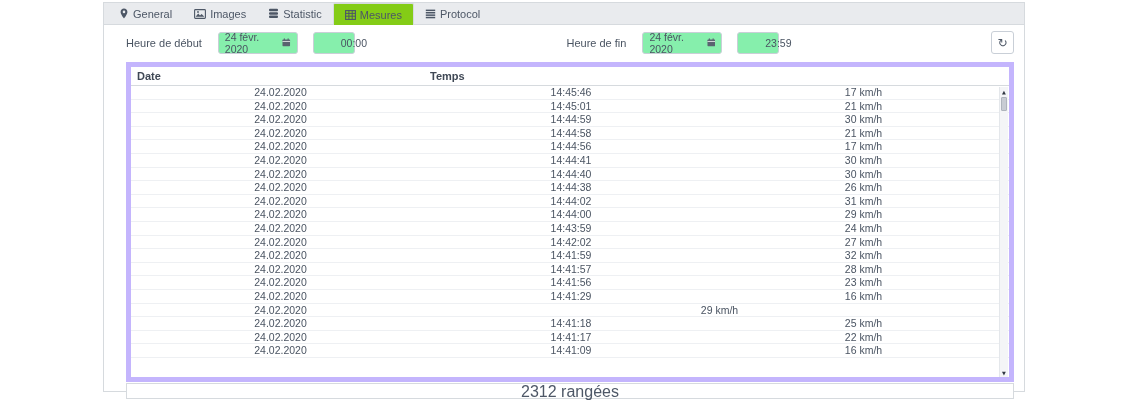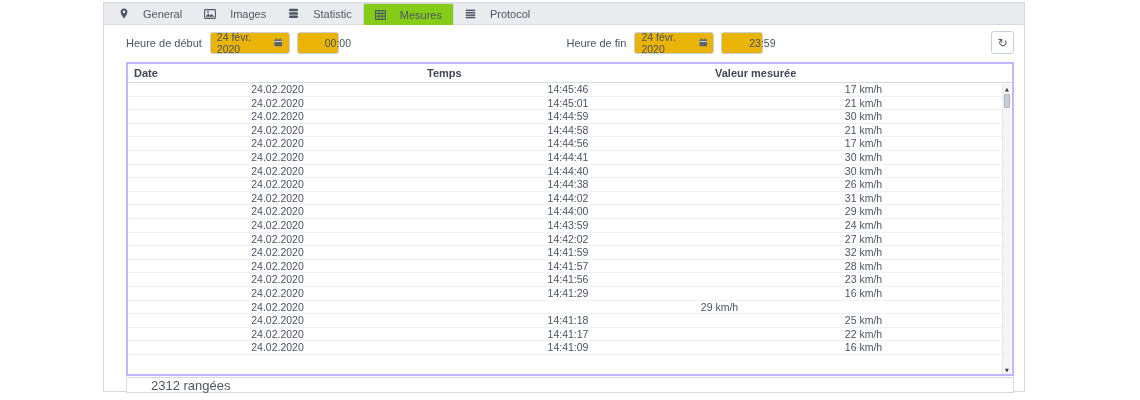--- a/index.html
+++ b/index.html
@@ -12,49 +12,49 @@
   .panel {
     position:absolute; left:103px; top:2px; width:922px; height:390px;
     background:#ffffff; border:1px solid #d6dade;
   }
   
   .tabbar {
     display:flex; align-items:stretch; height:22px;
     background:#e9ebee; border-bottom:1px solid #d6dade; padding-left:4px;
   }
   .tab {
-    display:flex; align-items:center; gap:14px; padding:0 11px;
+    display:flex; align-items:center; gap:4px; padding:0 11px;
     font-size:11px; color:#4d5766; cursor:default; white-space:nowrap;
   }
   .tab.active {
     background:#84cc16; border:1px solid #d6dade; border-bottom:none;
     margin-bottom:-1px; border-radius:2px 2px 0 0;
   }
   .tab svg { display:block; flex:none; }
   
   .content { padding:6px 10px 0 22px; }
   .filterbar {
     display:flex; justify-content:space-between;
     height:23px; margin-bottom:8px;
   }
   .fgroup { display:flex; align-items:center; }
   .flabel { font-size:11px; margin-right:8px; color:#4a5462; white-space:nowrap; }
   .input {
-    display:flex; align-items:center; height:22px; background:#eab308;
-    border:1px solid #c9cfd7; border-radius:3px; font-size:10.5px; color:#4a5462;
+    display:flex; align-items:center; height:22px; background:#86efac;
+    border:1px solid #c9cfd7; border-radius:3px; font-size:10.5px; color:#4a5462;margin-left:8px;
   }
   .date-input { width:80px; padding:0 6px; justify-content:space-between; margin-right:7px; }
   .time-input { width:38px; justify-content:center;padding-left:40px; }
   .refresh-btn {
     width:23px; height:23px; background:#fff; border:1px solid #c9cfd7;
     border-radius:3px; display:flex; align-items:center; justify-content:center;
     font-size:12px; color:#4d5766; padding:0; font-family:"DejaVu Sans", sans-serif;
   }
   
-  .tablebox { border:2px solid #c4b5fd; position:relative; background:#fff; }
+  .tablebox { border:5px solid #c4b5fd; position:relative; background:#fff; }
   .thead {
     display:flex; height:19px; align-items:center;
     border-bottom:1px solid #d6dade; font-size:11px; font-weight:bold; color:#3f4855;
   }
   .thead > div, .trow > div { padding-left:6px; overflow:hidden; white-space:nowrap; }
   .col-date  { width:293px; flex:none; }
   .col-temps { width:288px; flex:none; }
   .col-val   { flex:1; }
   .tbody { height:291px; overflow:hidden;text-align:center; }
   .trow {
@@ -70,21 +70,21 @@
     height:9px; display:flex; align-items:center; justify-content:center;
     font-size:5px; color:#2f3640; font-family:"DejaVu Sans", sans-serif;
   }
   .vscroll .arrow.down { position:absolute; bottom:0; left:0; right:0; }
   .vscroll .thumb {
     margin:1px 1px 0 1px; height:14px; background:#c8ccd3;
     border:1px solid #aeb4bc; border-radius:1px;
   }
   .table-footer {
     border:1px solid #d6dade; margin-top:1px; height:16px; line-height:14px;
-    padding:1px 0 0 24px; font-size:13px; color:#4d5766; background:#fff;
+    padding:1px 0 0 0; font-size:16px; color:#4d5766; background:#fff;text-align:center;
   }
 </style>
 </head>
 <body>
 
 <div class="panel">
 
   <div class="tabbar">
     <div class="tab">
       <svg width="10" height="11" viewBox="0 0 10 11">
@@ -166,21 +166,20 @@
 
       <button class="refresh-btn">
         <span>↻</span>
       </button>
     </div>
 
     <div class="tablebox">
       <div class="thead">
         <div class="col-date">Date</div>
         <div class="col-temps">Temps</div>
-        <div class="col-val">Valeur mesurée</div>
       </div>
 
       <div class="tbody">
 
           <div class="trow">
             <div class="col-date">24.02.2020</div>
             <div class="col-temps">14:45:46</div>
             <div class="col-val">17 km/h</div>
           </div>
 

